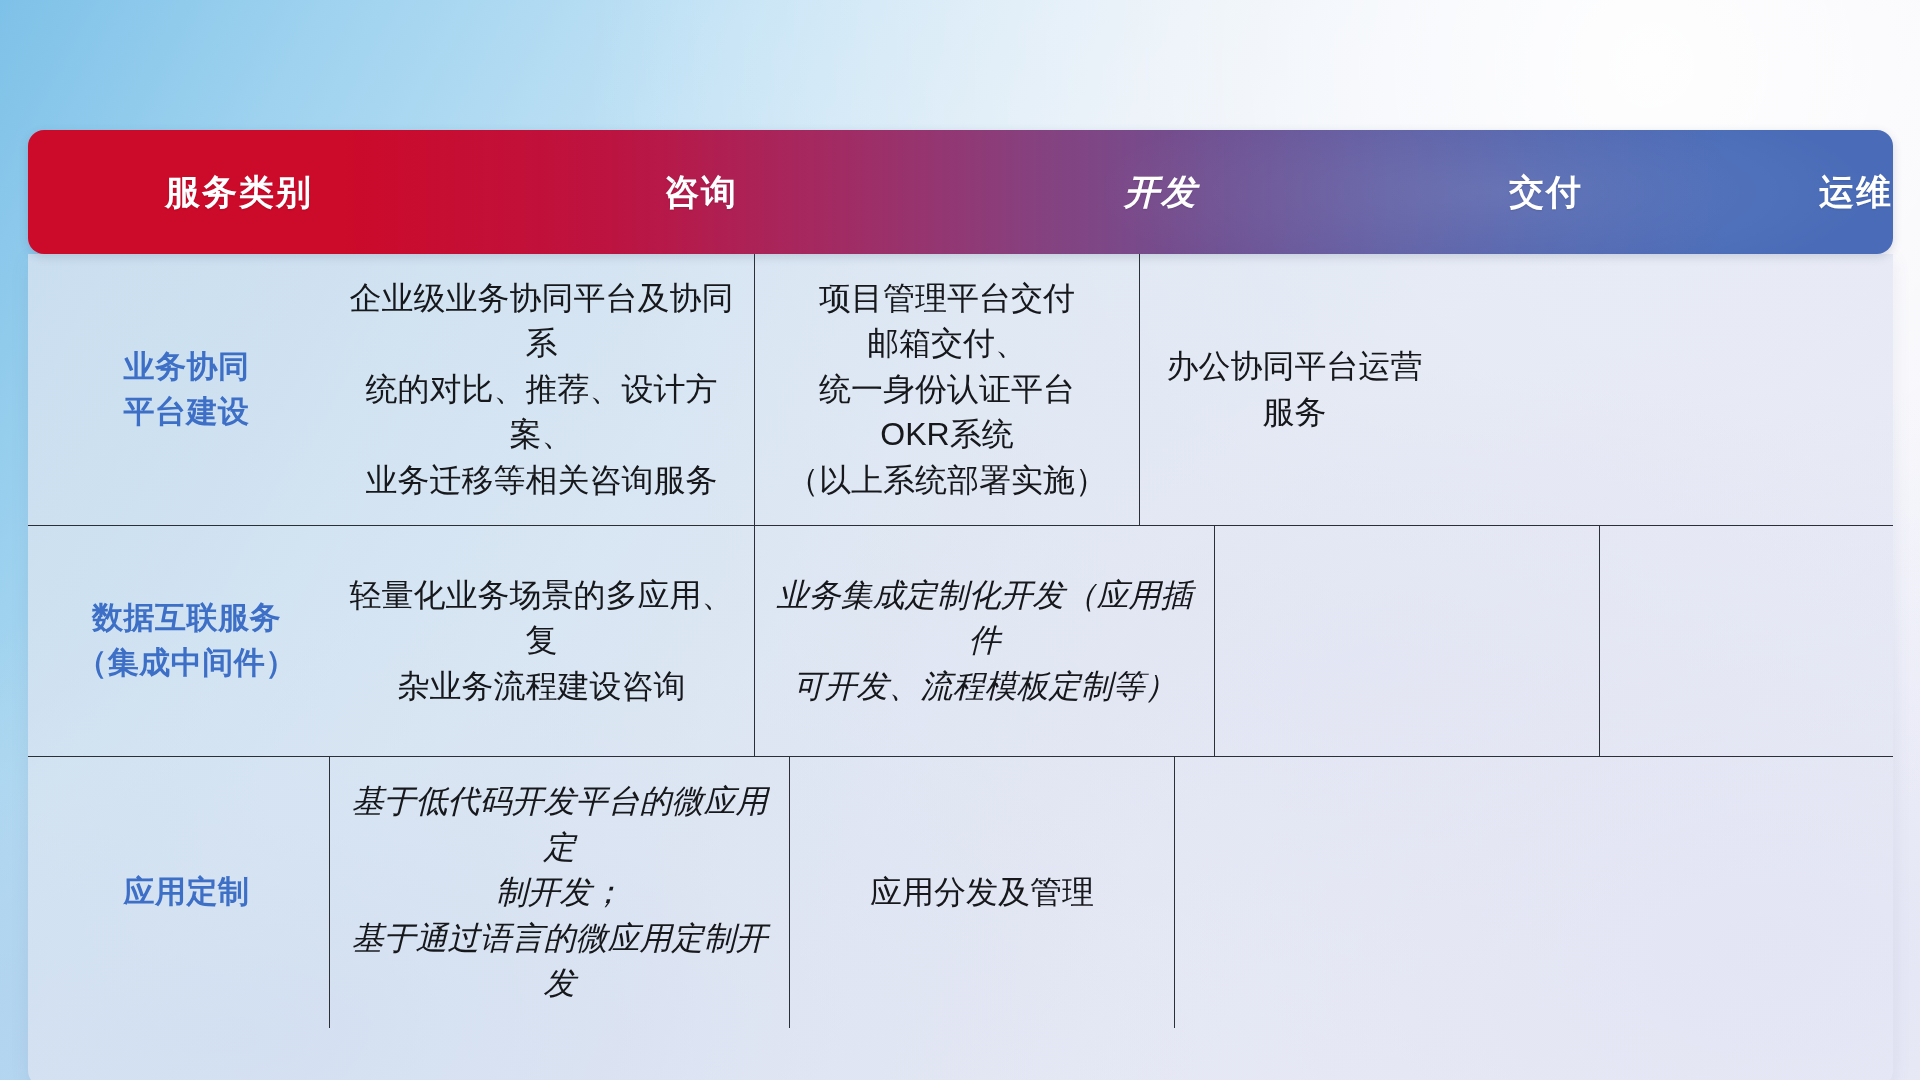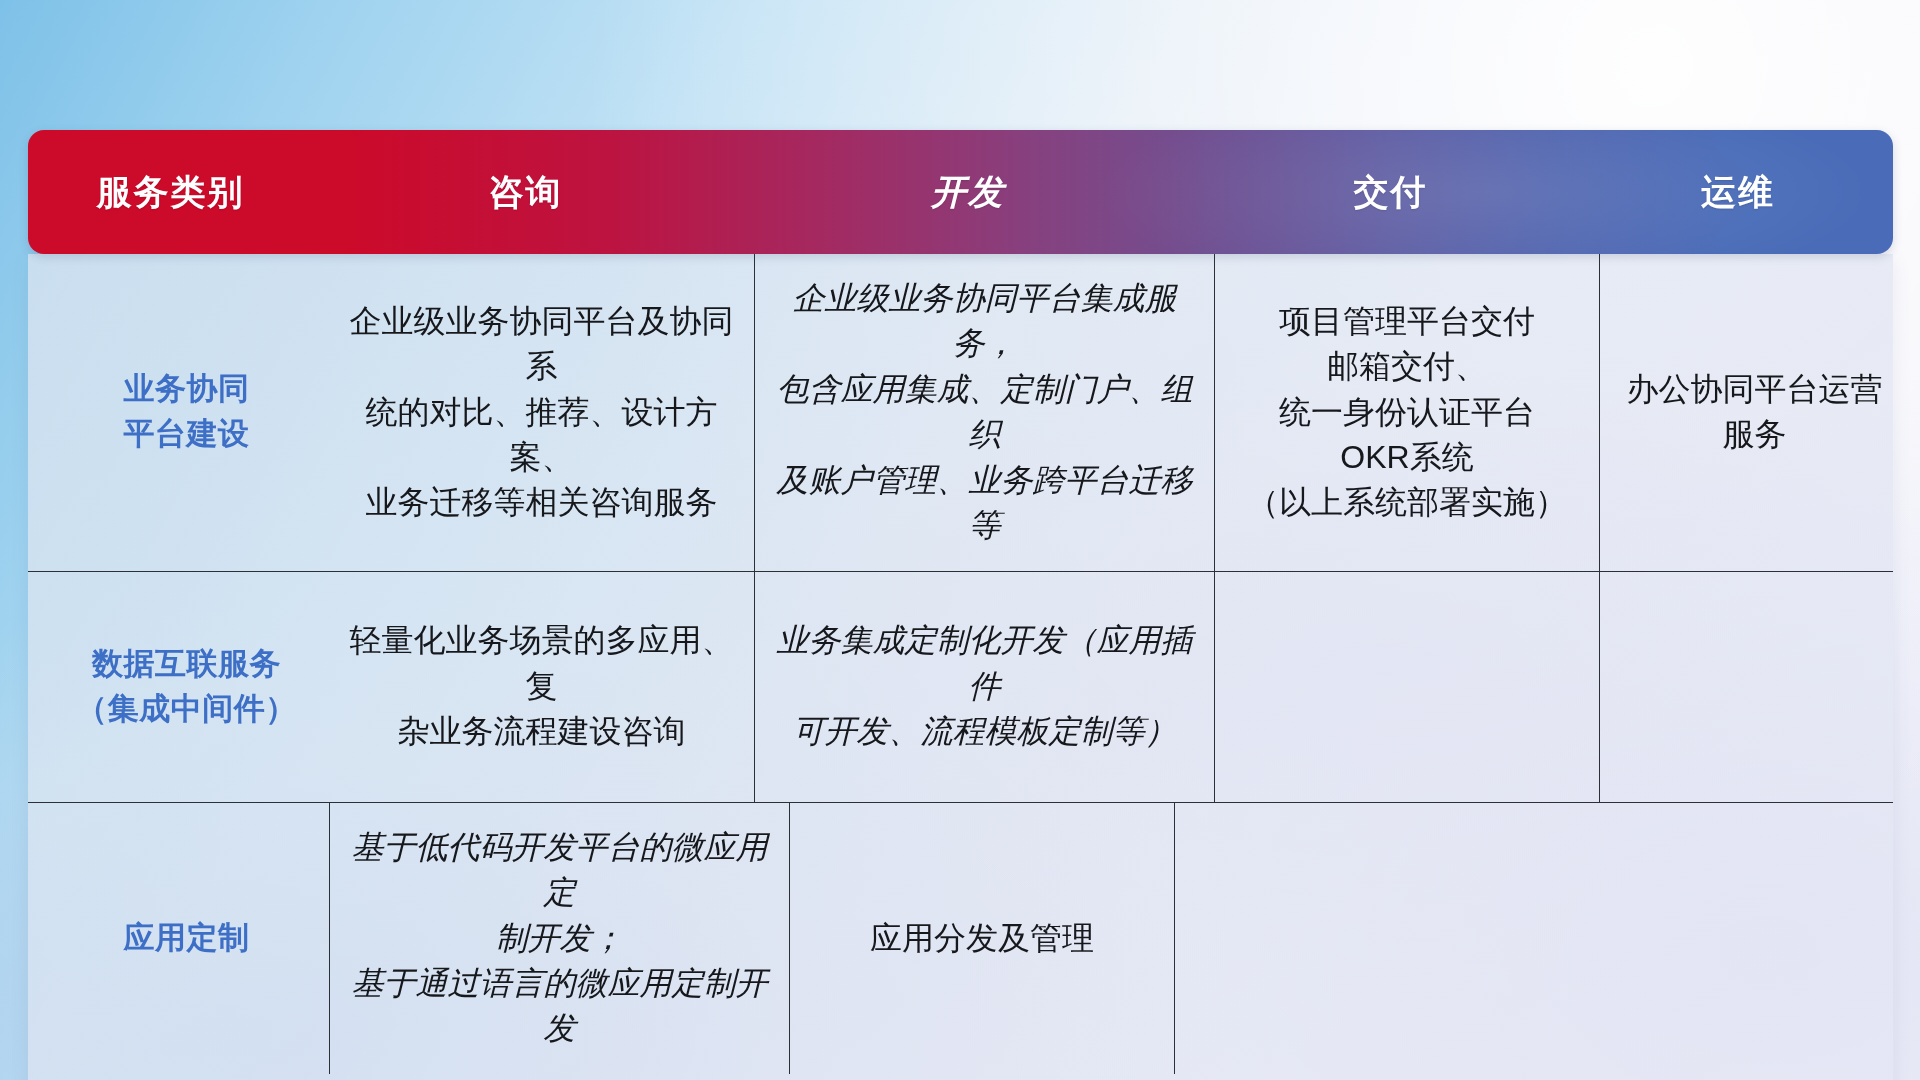--- a/index.html
+++ b/index.html
@@ -45,21 +45,21 @@
     box-shadow:0 3px 10px rgba(60,70,110,.18);
     position:relative;overflow:hidden;
   }
   .header-bar::after{
     content:"";position:absolute;inset:0;
     background:radial-gradient(ellipse 30% 120% at 78% 50%, rgba(255,255,255,.10), rgba(255,255,255,0) 70%);
     pointer-events:none;
   }
   .hcell{
     color:#fff;font-weight:bold;font-size:35px;letter-spacing:2px;
-    text-align:center;position:relative;z-index:1;
+    text-align:right;position:relative;z-index:1;
     text-shadow:0 1px 2px rgba(0,0,0,.12);
   }
 
   
   .body-panel{
     margin-top:0;
     background:linear-gradient(150deg,
       rgba(216,227,240,.80) 0%,
       rgba(221,230,242,.74) 30%,
       rgba(224,228,242,.70) 60%,
@@ -121,23 +121,20 @@
   </div>
 
   <div class="body-panel">
 
     <div class="row r1">
       <div class="cell label c1">业务协同
 平台建设</div>
       <div class="cell c2">企业级业务协同平台及协同系
 统的对比、推荐、设计方案、
 业务迁移等相关咨询服务</div>
-      <div class="cell divider c3">企业级业务协同平台集成服务，
-包含应用集成、定制门户、组织
-及账户管理、业务跨平台迁移等</div>
       <div class="cell divider c4">项目管理平台交付
 邮箱交付、
 统一身份认证平台
 OKR系统
 （以上系统部署实施）</div>
       <div class="cell divider c5">办公协同平台运营服务</div>
     </div>
 
     <div class="row r2">
       <div class="cell label c1">数据互联服务

